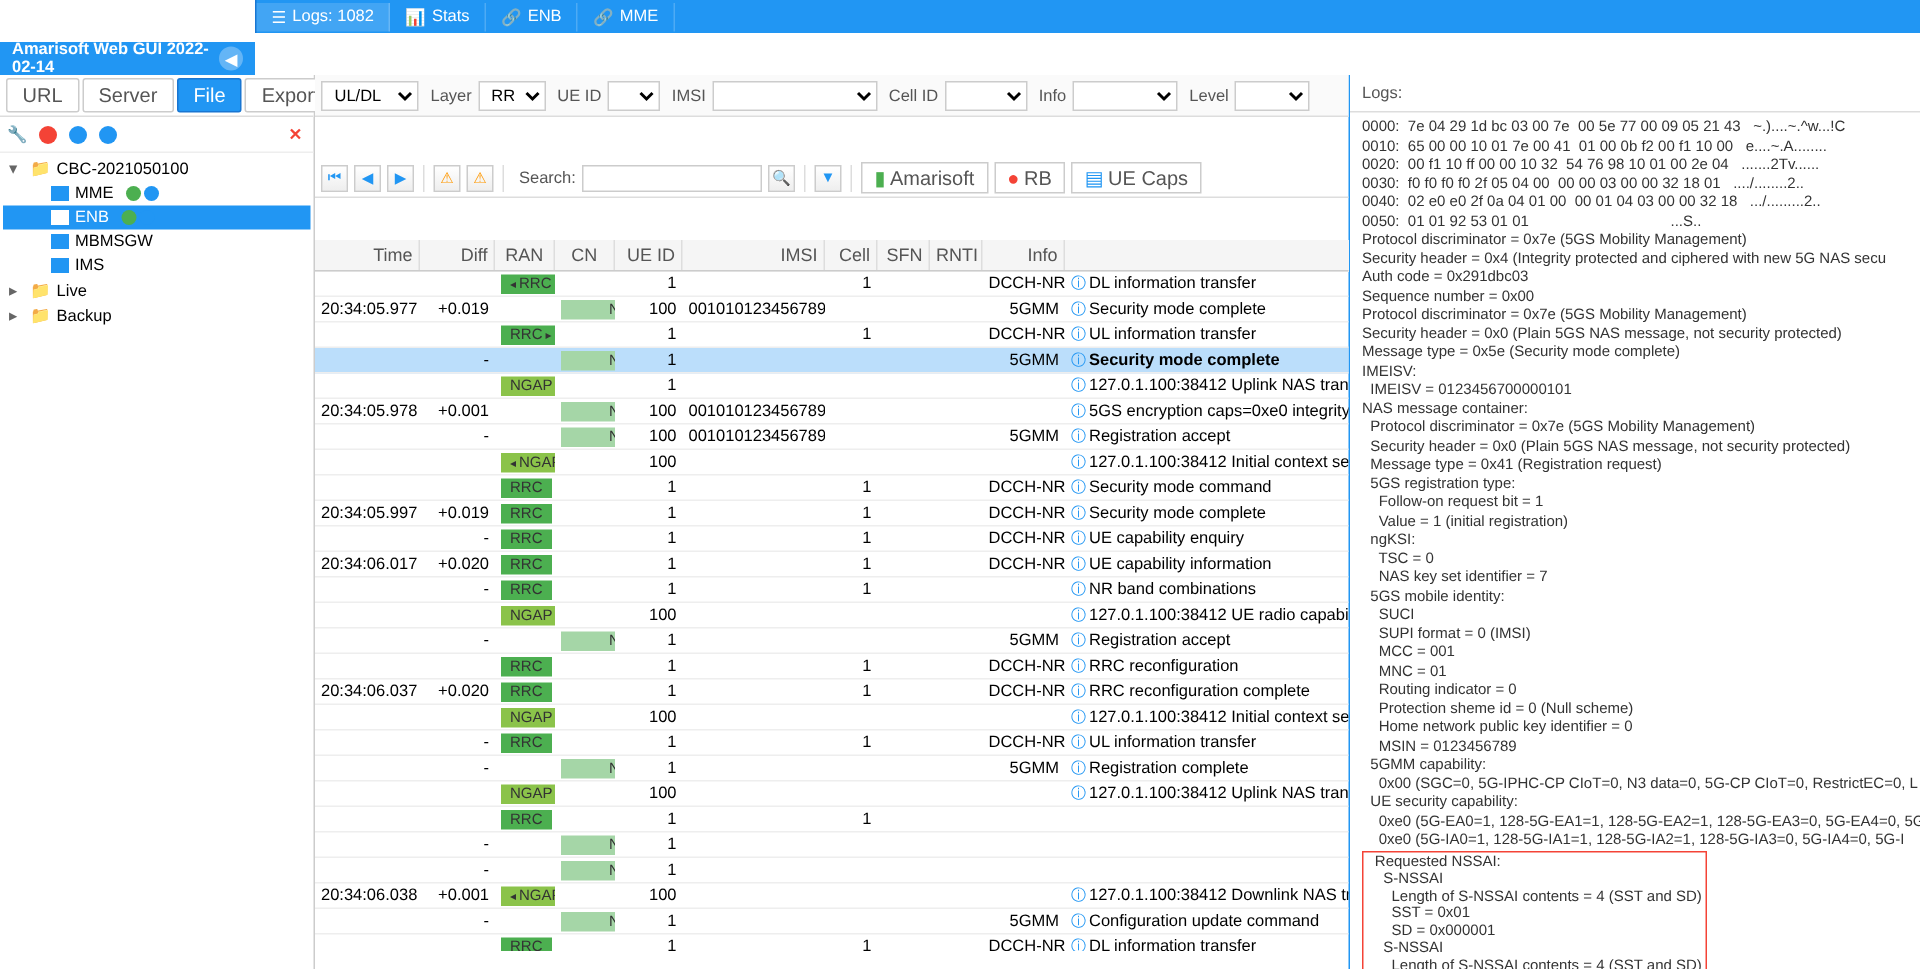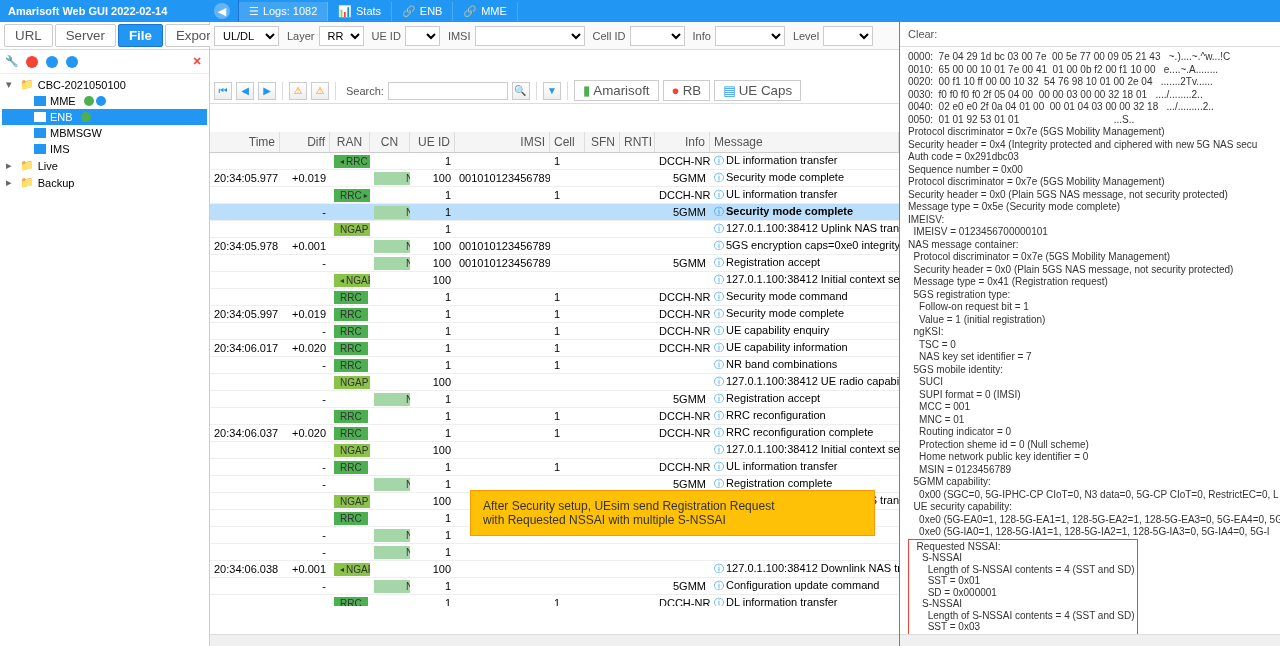--- a/index.html
+++ b/index.html
@@ -13,21 +13,21 @@
 .tab { padding: 3px 10px; color: #fff; display: flex; align-items: center; gap: 4px; cursor: pointer; border-right: 1px solid rgba(255,255,255,0.2); }
 .tab.active { background: rgba(255,255,255,0.15); }
 
 .main-layout { display: flex; height: calc(646px - 22px); }
 .left-panel { width: 210px; border-right: 1px solid #ccc; display: flex; flex-direction: column; }
 .center-panel { flex: 1; display: flex; flex-direction: column; border-right: 1px solid #2196F3; min-width: 0; gap: 28px; }
 .right-panel { width: 380px; display: flex; flex-direction: column; }
 
 .toolbar { height: 28px; background: #fff; border-bottom: 1px solid #ddd; display: flex; align-items: center; padding: 2px 4px; gap: 2px; }
 .btn { padding: 3px 10px; border: 1px solid #ccc; background: #fff; cursor: pointer; border-radius: 2px; color: #555; }
-.btn.active { background: #2196F3; color: #fff; border-color: #1976D2; font-weight: bold; }
+.btn.active { background: #2196F3; color: #fff; border-color: #1976D2; }
 .btn-export { margin-left: auto; }
 
 .icon-toolbar { height: 24px; display: flex; align-items: center; padding: 2px 4px; gap: 4px; border-bottom: 1px solid #eee; }
 .icon-btn { width: 16px; height: 16px; cursor: pointer; display: flex; align-items: center; justify-content: center; }
 .circle-red { width: 12px; height: 12px; background: #f44336; border-radius: 50%; }
 .circle-blue { width: 12px; height: 12px; background: #2196F3; border-radius: 50%; }
 .x-close { color: #f44336; font-weight: bold; margin-left: auto; }
 
 .tree { flex: 1; overflow: auto; padding: 2px; }
 .tree-node { padding: 2px 4px; display: flex; align-items: center; gap: 4px; cursor: pointer; }
@@ -60,21 +60,21 @@
 .grid-header > div { padding: 3px 4px; border-right: 1px solid #ddd; color: #555; font-size: 12px; }
 .grid-row { display: flex; border-bottom: 1px solid #eee; min-height: 17px; align-items: center; }
 .grid-row.selected { background: #BBDEFB; }
 .grid-row > div { padding: 1px 4px; font-size: 11px; white-space: nowrap; overflow: hidden; }
 .col-time { width: 70px; text-align: right; }
 .col-diff { width: 50px; text-align: right; }
 .col-ran { width: 40px; text-align: center; }
 .col-cn { width: 40px; text-align: center; }
 .col-ueid { width: 45px; text-align: right; }
 .col-imsi { width: 95px; text-align: right; }
-.col-cell { width: 35px; text-align: left; }
+.col-cell { width: 35px; text-align: right; }
 .col-sfn { width: 35px; text-align: right; }
 .col-rnti { width: 35px; }
 .col-info { width: 55px; text-align: right; }
 .col-msg { flex: 1; min-width: 0; }
 .proto-badge { padding: 1px 6px; color: #333; font-size: 10px; display: inline-flex; align-items: center; }
 .proto-RRC { background: #4CAF50; }
 .proto-NAS { background: #A5D6A7; padding-left: 32px; }
 .proto-NGAP { background: #8BC34A; }
 .info-icon { color: #2196F3; font-size: 10px; margin-right: 2px; }
 .arrow-r::after { content: "▸"; font-size: 8px; margin-left: 2px; }
@@ -85,21 +85,21 @@
 .data-header { padding: 6px 8px; color: #555; border-bottom: 1px solid #ddd; }
 .data-content { flex: 1; overflow: auto; padding: 4px 8px; font-family: 'Courier New', monospace; font-size: 10px; line-height: 1.15; white-space: pre; color: #333; }
 .highlight-box { border: 1px solid #f44336; padding: 1px 2px; display: inline-block; }
 
 .hscroll { height: 12px; background: #f0f0f0; border-top: 1px solid #ddd; }
 </style>
 </head>
 <body>
 
 <div style="display:flex;">
-  <div class="header" style="width:238px;">
+  <div class="header" style="width:170px;margin-top:28px;">
     <span class="header-title">Amarisoft Web GUI 2022-02-14</span>
     <span class="collapse-btn">◀</span>
   </div>
   <div class="tabs-bar" style="flex:1;">
     <div class="tab active">
         <span>☰</span>
         <span>Logs: 1082</span>
       </div>
     <div class="tab">
         <span style="color:#FF9800">📊</span>
@@ -229,21 +229,20 @@
         <div class="col-time">Time</div>
         <div class="col-diff">Diff</div>
         <div class="col-ran">RAN</div>
         <div class="col-cn">CN</div>
         <div class="col-ueid">UE ID</div>
         <div class="col-imsi">IMSI</div>
         <div class="col-cell">Cell</div>
         <div class="col-sfn">SFN</div>
         <div class="col-rnti">RNTI</div>
         <div class="col-info">Info</div>
-        <div class="col-msg">Message</div>
       </div>
       <div id="grid-body">
           <div class="grid-row">
             <div class="col-time"></div>
             <div class="col-diff"></div>
             <div class="col-ran"><span class="proto-badge proto-RRC arrow-l">RRC</span></div>
             <div class="col-cn"></div>
             <div class="col-ueid">1</div>
             <div class="col-imsi"></div>
             <div class="col-cell">1</div>
@@ -627,28 +626,26 @@
             <div class="col-sfn"></div>
             <div class="col-rnti"></div>
             <div class="col-info">DCCH-NR</div>
             <div class="col-msg"><span class="info-icon">ⓘ</span>RRC reconfiguration</div>
           </div>
           <div class="grid-row">
             <div class="col-cn"></div>
             <div class="col-msg">Registration complete</div>
           </div>
         </div>
-      <div class="annotation" style="top:358px; left:260px; width:405px;"><span style="white-space:pre-line">After Security setup, UEsim send Registration Request
-with Requested NSSAI with multiple S-NSSAI</span></div>
     </div>
     <div class="hscroll"></div>
   </div>
 
   <div class="right-panel">
-    <div class="data-header">Clear:</div>
+    <div class="data-header">Logs:</div>
     <div class="data-content"><span>0000:  7e 04 29 1d bc 03 00 7e  00 5e 77 00 09 05 21 43   ~.)....~.^w...!C
 0010:  65 00 00 10 01 7e 00 41  01 00 0b f2 00 f1 10 00   e....~.A........
 0020:  00 f1 10 ff 00 00 10 32  54 76 98 10 01 00 2e 04   .......2Tv......
 0030:  f0 f0 f0 f0 2f 05 04 00  00 00 03 00 00 32 18 01   ..../........2..
 0040:  02 e0 e0 2f 0a 04 01 00  00 01 04 03 00 00 32 18   .../.........2..
 0050:  01 01 92 53 01 01                                  ...S..</span>
 <span>Protocol discriminator = 0x7e (5GS Mobility Management)
 Security header = 0x4 (Integrity protected and ciphered with new 5G NAS secu
 Auth code = 0x291dbc03
 Sequence number = 0x00

